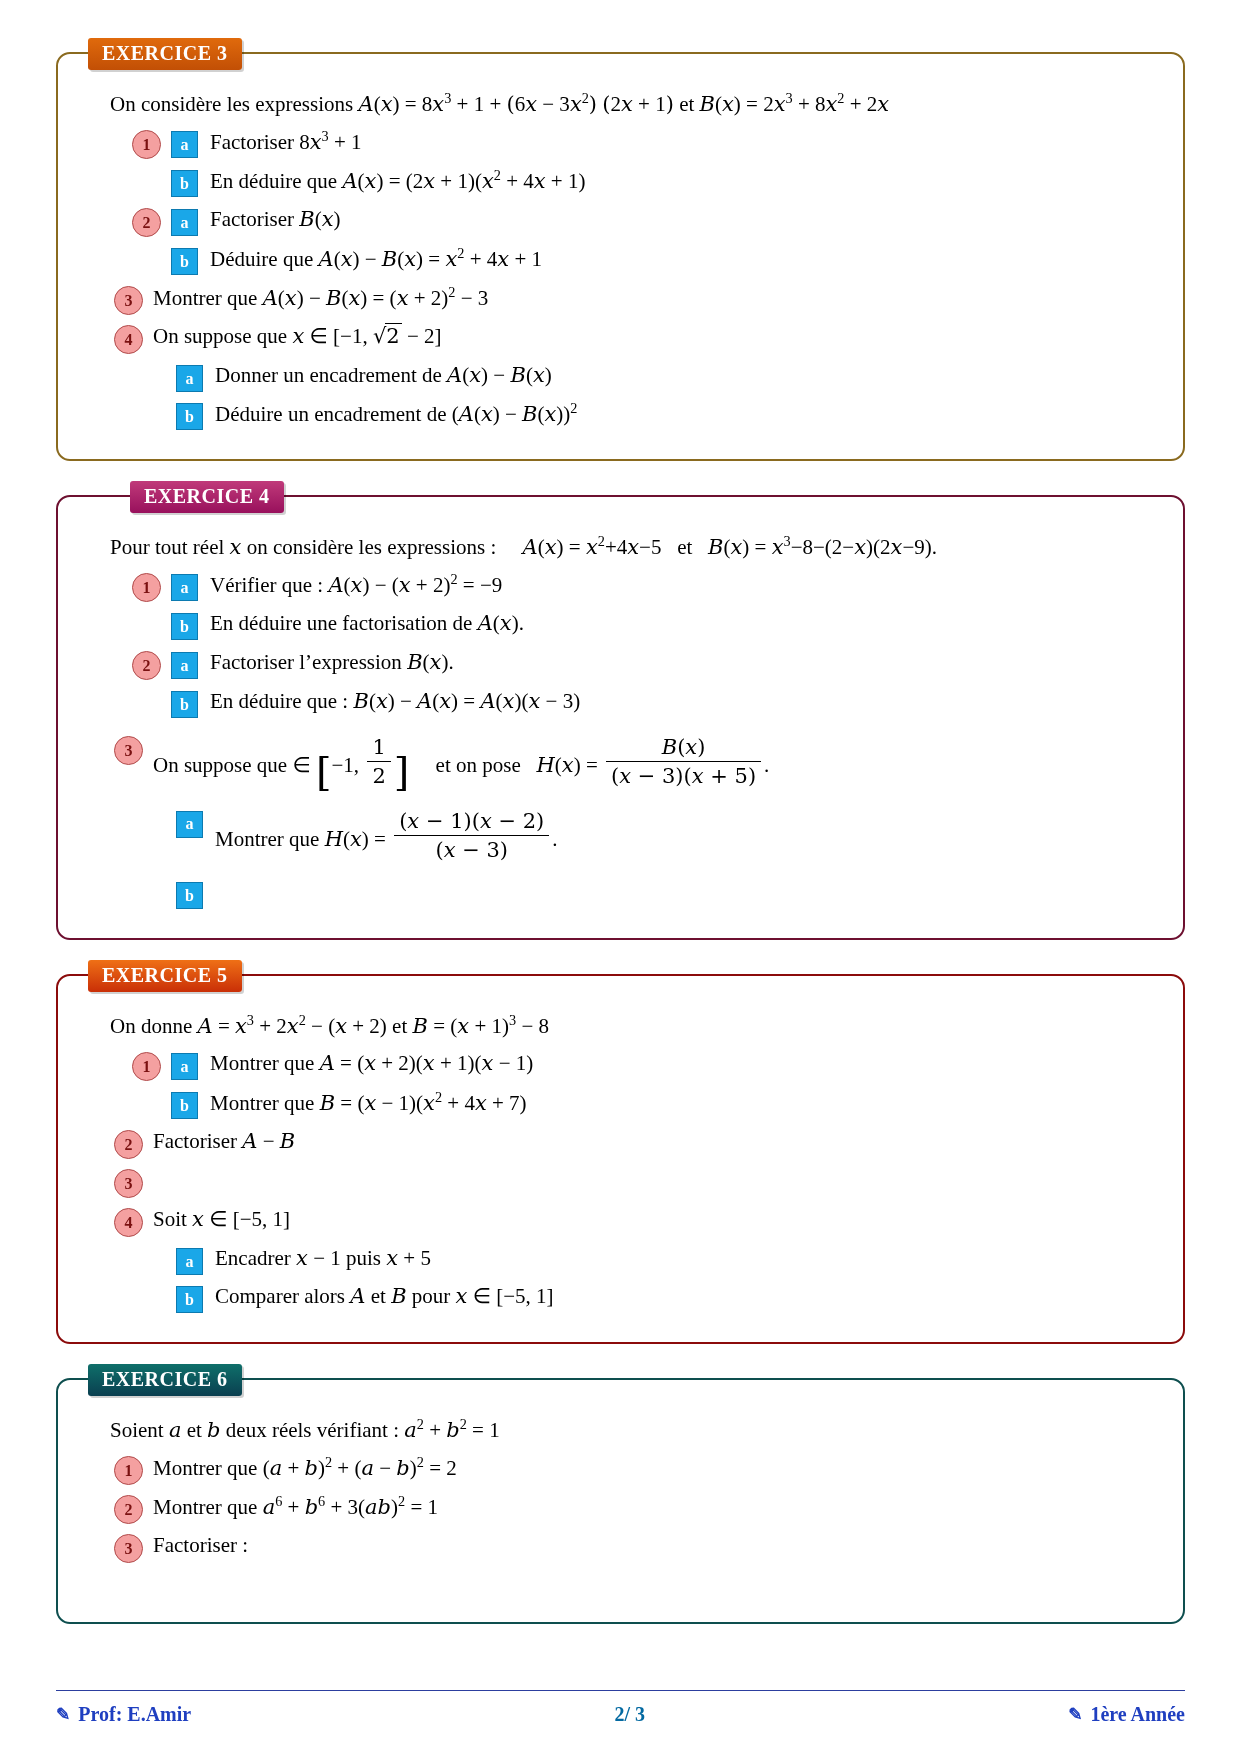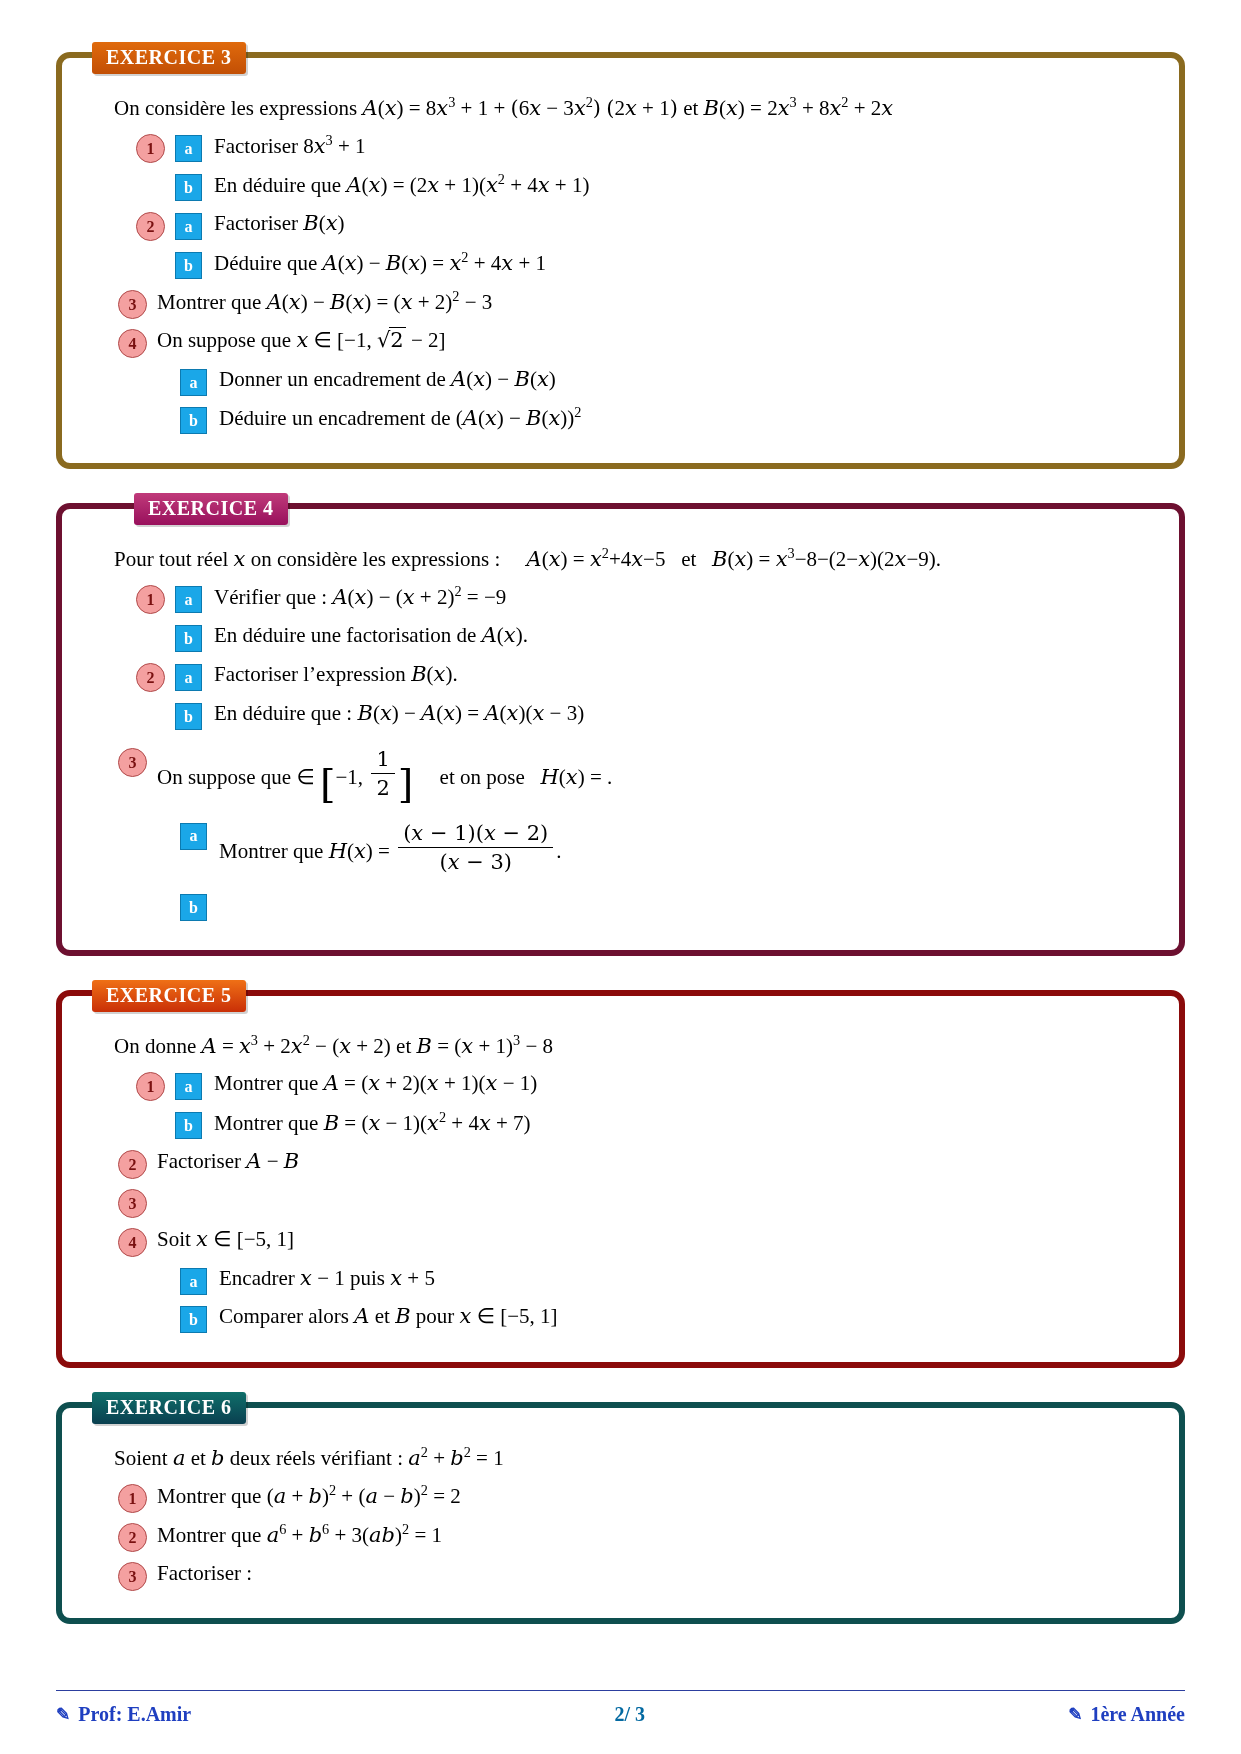--- a/index.html
+++ b/index.html
@@ -18,21 +18,21 @@
     position: relative;
     width: 1241px;
     height: 1754px;
     box-sizing: border-box;
     padding: 52px 56px 0 56px;
   }
 
   
   .ex-box {
     position: relative;
-    border: 6px solid #f97316;
+    border: 2px solid #f97316;
     border-radius: 14px;
     margin-bottom: 34px;
     padding: 34px 26px 22px 26px;
     box-sizing: border-box;
   }
   .ex-box.e3 { border-color: #8a6a1f; }
   .ex-box.e4 { border-color: #6d1030; }
   .ex-box.e5 { border-color: #8b0b0b; }
   .ex-box.e6 { border-color: #0e4f4f; }
 
@@ -161,21 +161,21 @@
     display: flex;
     align-items: center;
     gap: 8px;
   }
   .footer .center {
     color: #0369a1;
     font-weight: bold;
     font-size: 20px;
   }
   .pen { font-size: 17px; color: #1f3fc0; }
-  .ex-box.e6 { padding-bottom: 20px; }
+  .ex-box.e6 { padding-bottom: 52px; }
 </style>
 </head>
 <body>
 
 <div class="page">
 
   <section class="ex-box e3">
     <div class="ex-tag t3">EXERCICE 3</div>
 
     <div class="lead">
@@ -256,21 +256,21 @@
       <span class="num spacer"></span>
       <span class="let">b</span>
       <span class="txt">En déduire que : <span class="mi">B</span>(<span class="mi">x</span>) − <span class="mi">A</span>(<span class="mi">x</span>) = <span class="mi">A</span>(<span class="mi">x</span>)(<span class="mi">x</span> − 3)</span>
     </div>
 
     <div class="item" style="margin-left:30px; margin-top:14px">
       <span class="num">3</span>
       <span class="txt">
         On suppose que ∈ <span class="bigbr">[</span>−1,&nbsp;<span class="frac"><span class="n">1</span><span class="d">2</span></span><span class="bigbr">]</span>
         &nbsp;&nbsp;&nbsp;&nbsp;et on pose&nbsp;&nbsp;&nbsp;<span class="mi">H</span>(<span class="mi">x</span>) =
-        .
+        <span class="frac"><span class="n"><span class="mi">B</span>(<span class="mi">x</span>)</span><span class="d">(<span class="mi">x</span> − 3)(<span class="mi">x</span> + 5)</span></span>.
       </span>
     </div>
 
     <div class="item lvl2" style="margin-top:16px">
       <span class="let">a</span>
       <span class="txt">
         Montrer que <span class="mi">H</span>(<span class="mi">x</span>) =
         <span class="frac"><span class="n">(<span class="mi">x</span> − 1)(<span class="mi">x</span> − 2)</span><span class="d">(<span class="mi">x</span> − 3)</span></span>.
       </span>
     </div>

